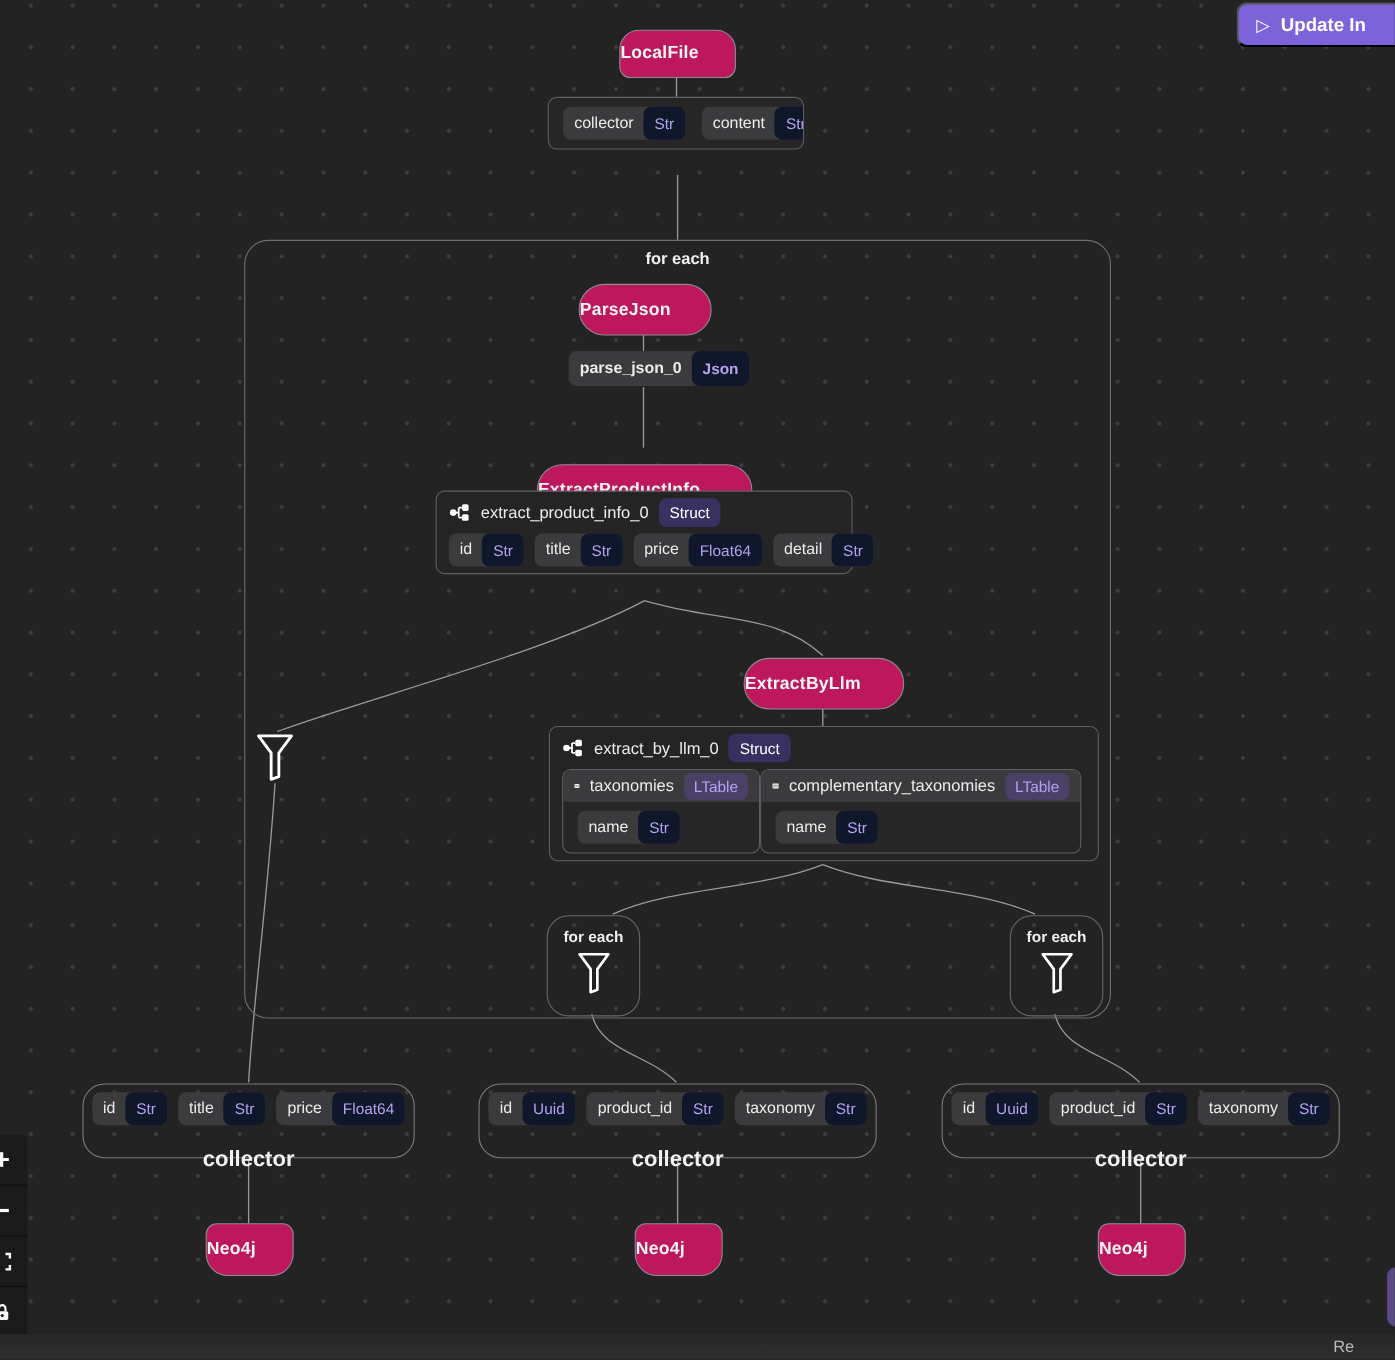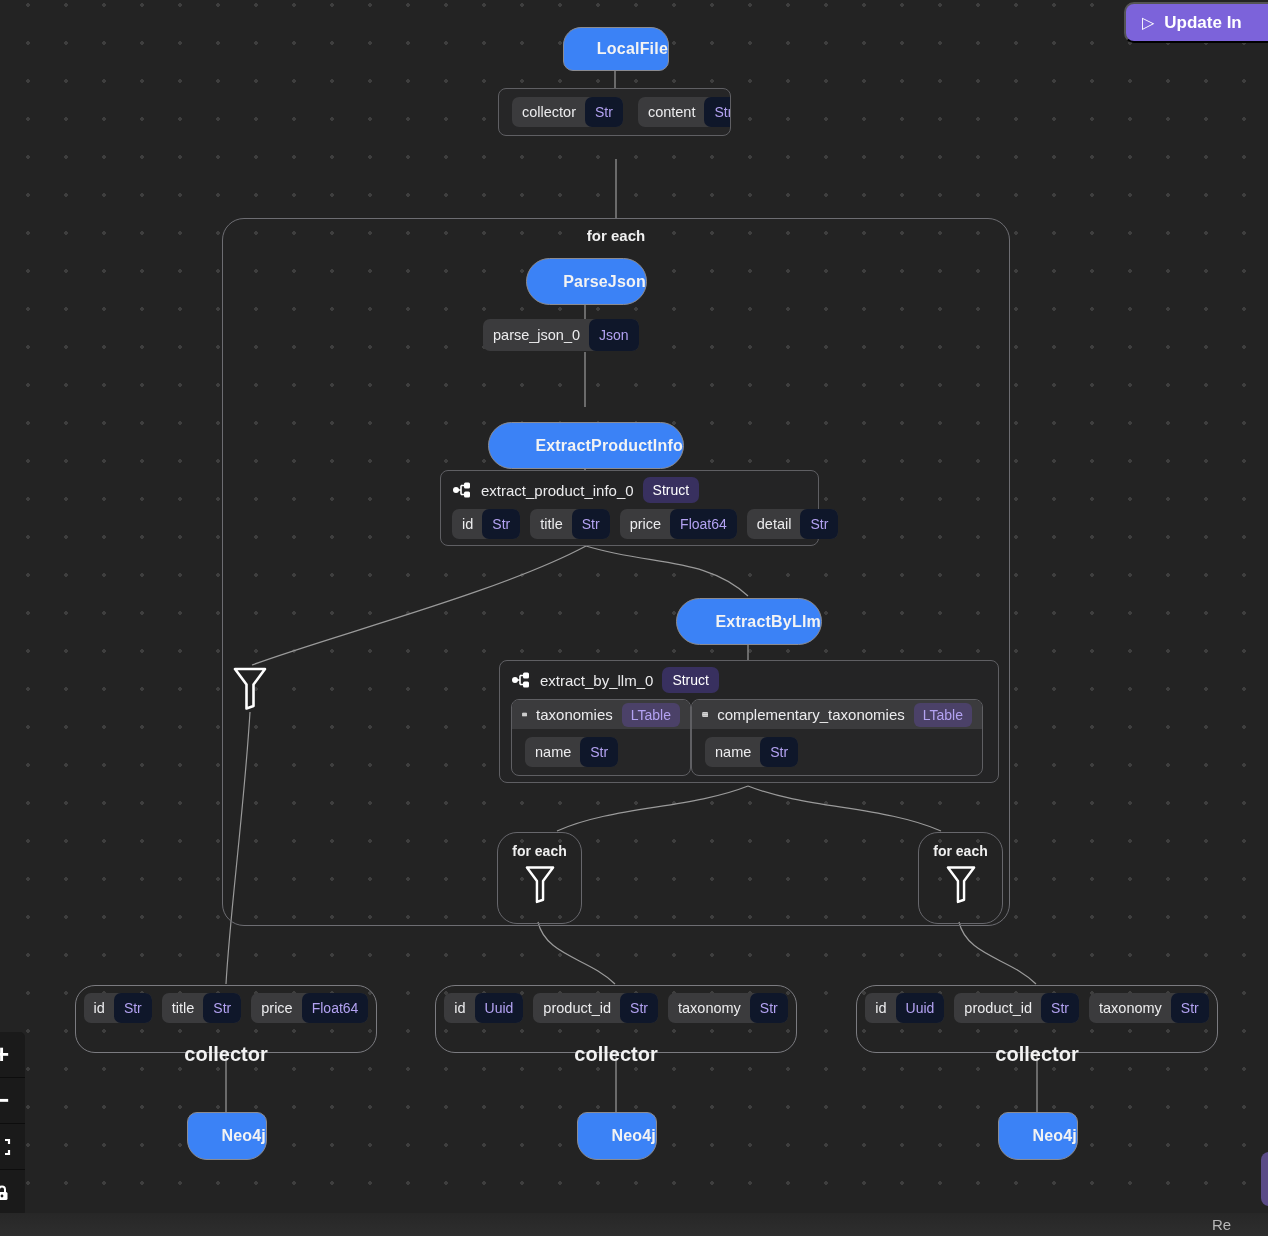--- a/index.html
+++ b/index.html
@@ -11,22 +11,22 @@
     font-family:"Liberation Sans",sans-serif;
     -webkit-font-smoothing:antialiased;
   }
   .abs{position:absolute;}
   svg{display:block;}
   .edges{position:absolute;left:0;top:0;pointer-events:none;}
   .edges path{stroke:#9a9a9a;stroke-width:1.2;fill:none;}
 
   
   .op-pill,.src-node,.sink-node{
-    position:absolute;display:flex;align-items:center;justify-content:flex-end;
-    border:1.5px solid #8b8b90;background:#3b82f6;color:#f3f3f3;
+    position:absolute;display:flex;align-items:center;justify-content:flex-start;
+    border:1.5px solid #8b8b90;background:#be185d;color:#f3f3f3;
     font-weight:bold;font-size:16px;letter-spacing:.2px;
   }
   .op-pill{border-radius:24px;}
   .src-node{border-radius:18px 18px 10px 10px;}
   .sink-node{border-radius:10px 10px 20px 20px;}
 
   
   .group-box{position:absolute;border:1.5px solid #6d6d72;border-radius:22px;}
   .group-label{color:#f0f0f0;font-weight:bold;font-size:15px;text-align:center;margin-top:8px;}
   .loop-box{position:absolute;border:1.5px solid #67676c;border-radius:20px;
@@ -119,30 +119,30 @@
       <span>content</span>
       <span class="chip-badge">Str</span>
     </span>
   </div>
 </div>
 
 <div class="op-pill" style="left:526px;top:258px;width:119px;height:45px;">
   <span>ParseJson</span>
 </div>
 
-<span class="chip abs" style="left:483px;top:319px;height:32px;">
+<span class="chip abs" style="left:517px;top:319px;height:32px;font-weight:bold;">
   <span>parse_json_0</span>
   <span class="chip-badge">Json</span>
 </span>
 
 <div class="op-pill" style="left:488px;top:422px;width:194px;height:45px;">
   <span>ExtractProductInfo</span>
 </div>
 
-<div class="struct-node abs" style="left:396px;top:470px;width:379px;box-sizing:border-box;margin-left:44px;">
+<div class="struct-node abs" style="left:396px;top:446px;width:379px;box-sizing:border-box;">
   <div class="struct-header">
     <svg class="icon" width="20" height="20" viewBox="0 0 20 20">
       <circle cx="4" cy="10" r="3" fill="#ffffff"></circle>
       <path d="M4 10 H9 M9 5.5 V14.5 M9 5.5 H12 M9 14.5 H12" stroke="#ffffff" stroke-width="1.6" fill="none"></path>
       <rect x="12" y="2.5" width="6" height="6" rx="1.5" fill="#ffffff"></rect>
       <rect x="12" y="11.5" width="6" height="6" rx="1.5" fill="#ffffff"></rect>
     </svg>
     <span>extract_product_info_0</span>
     <span class="struct-badge">Struct</span>
   </div>

